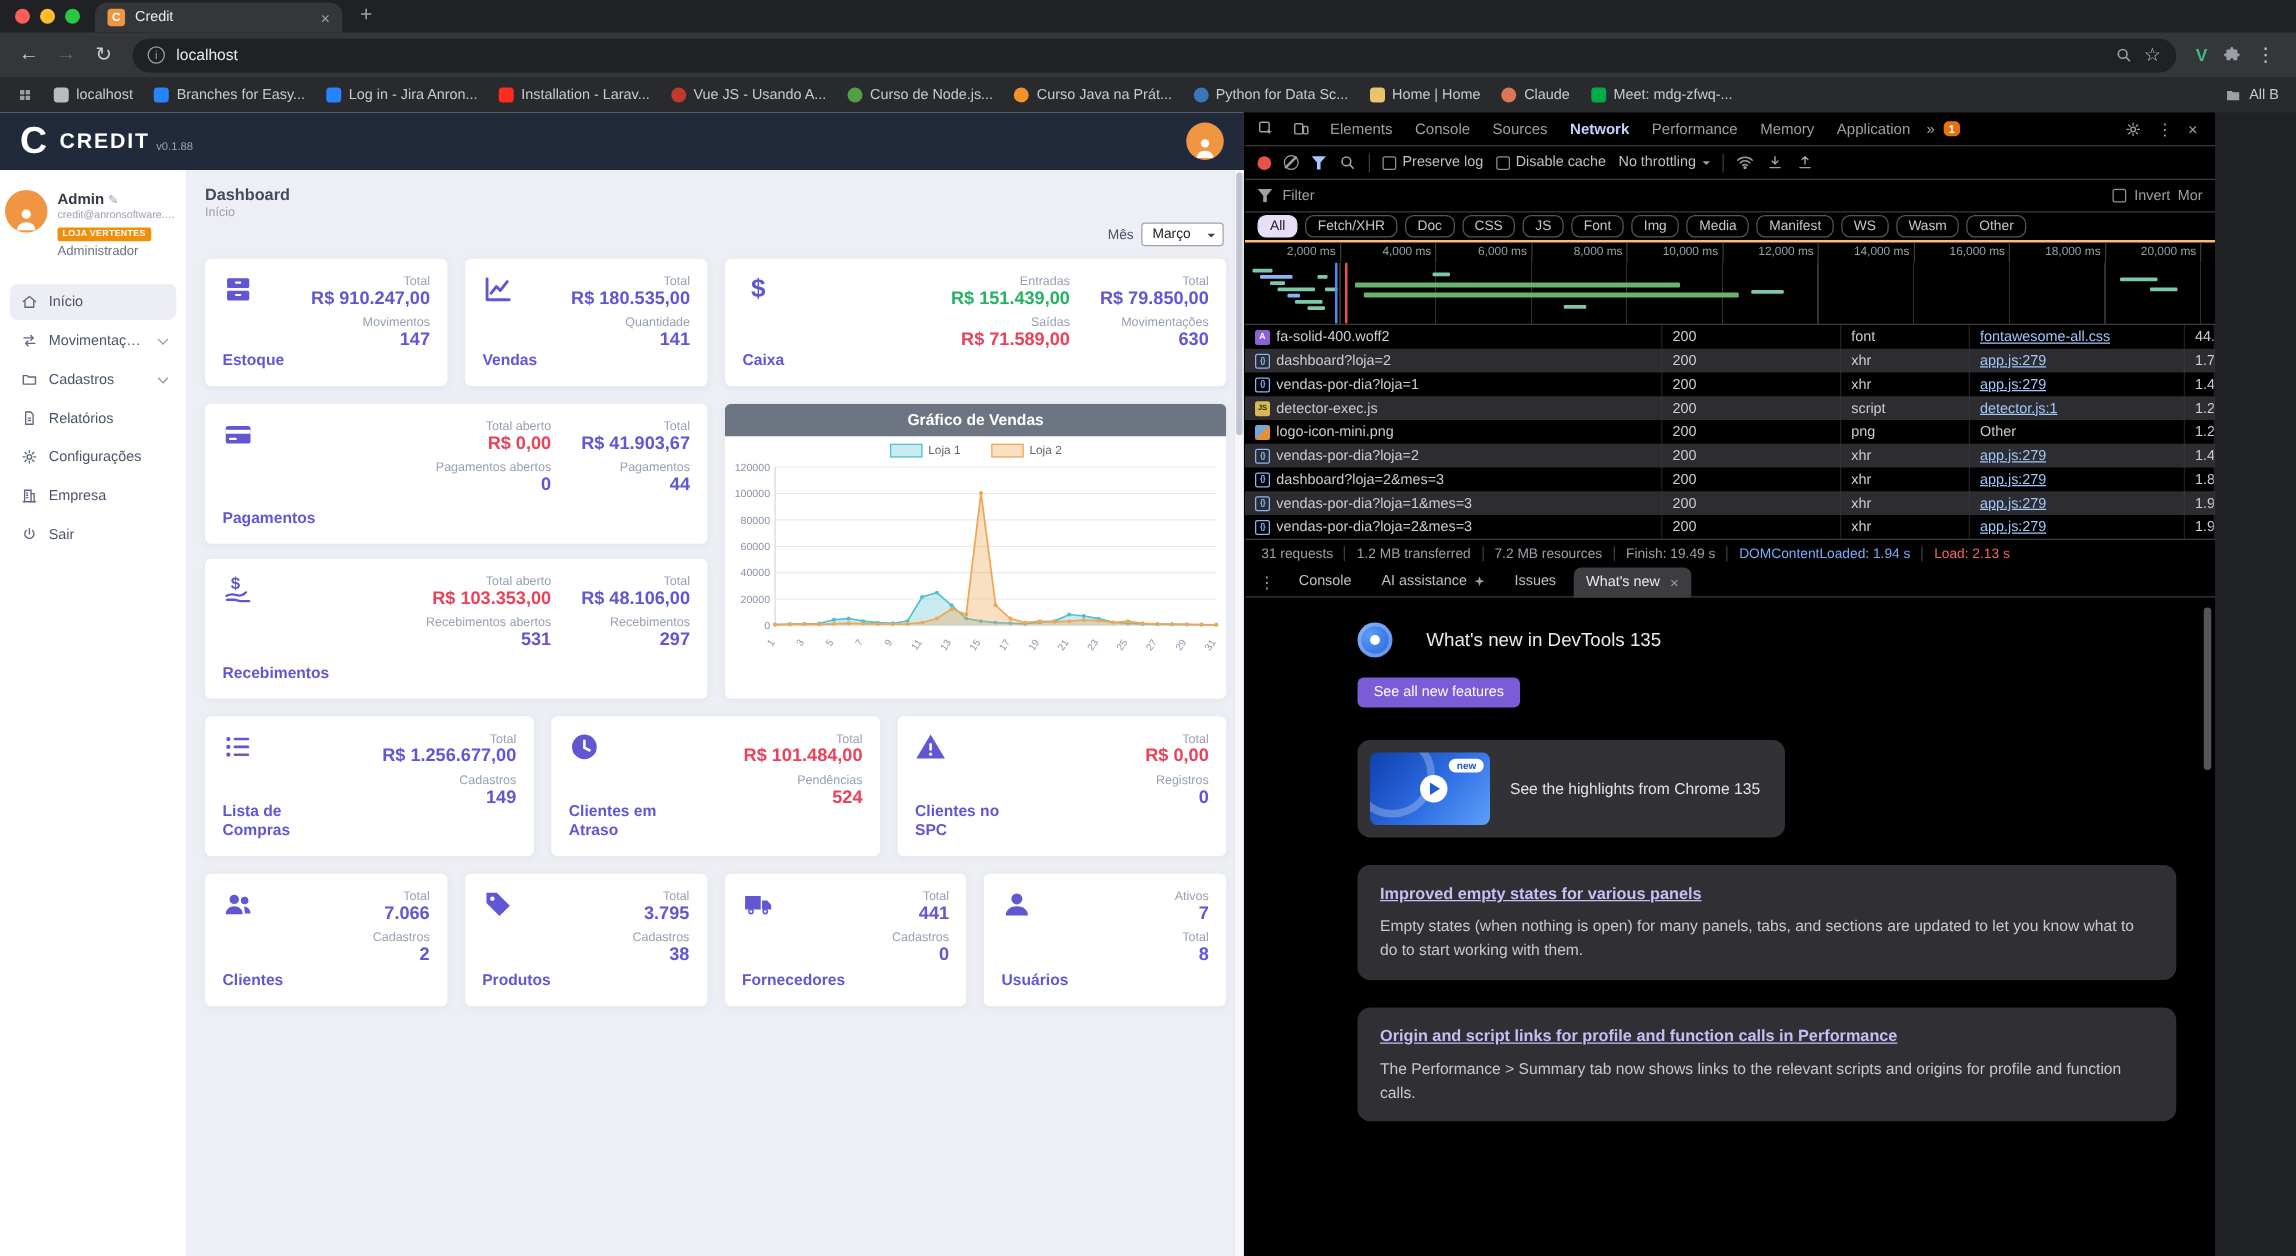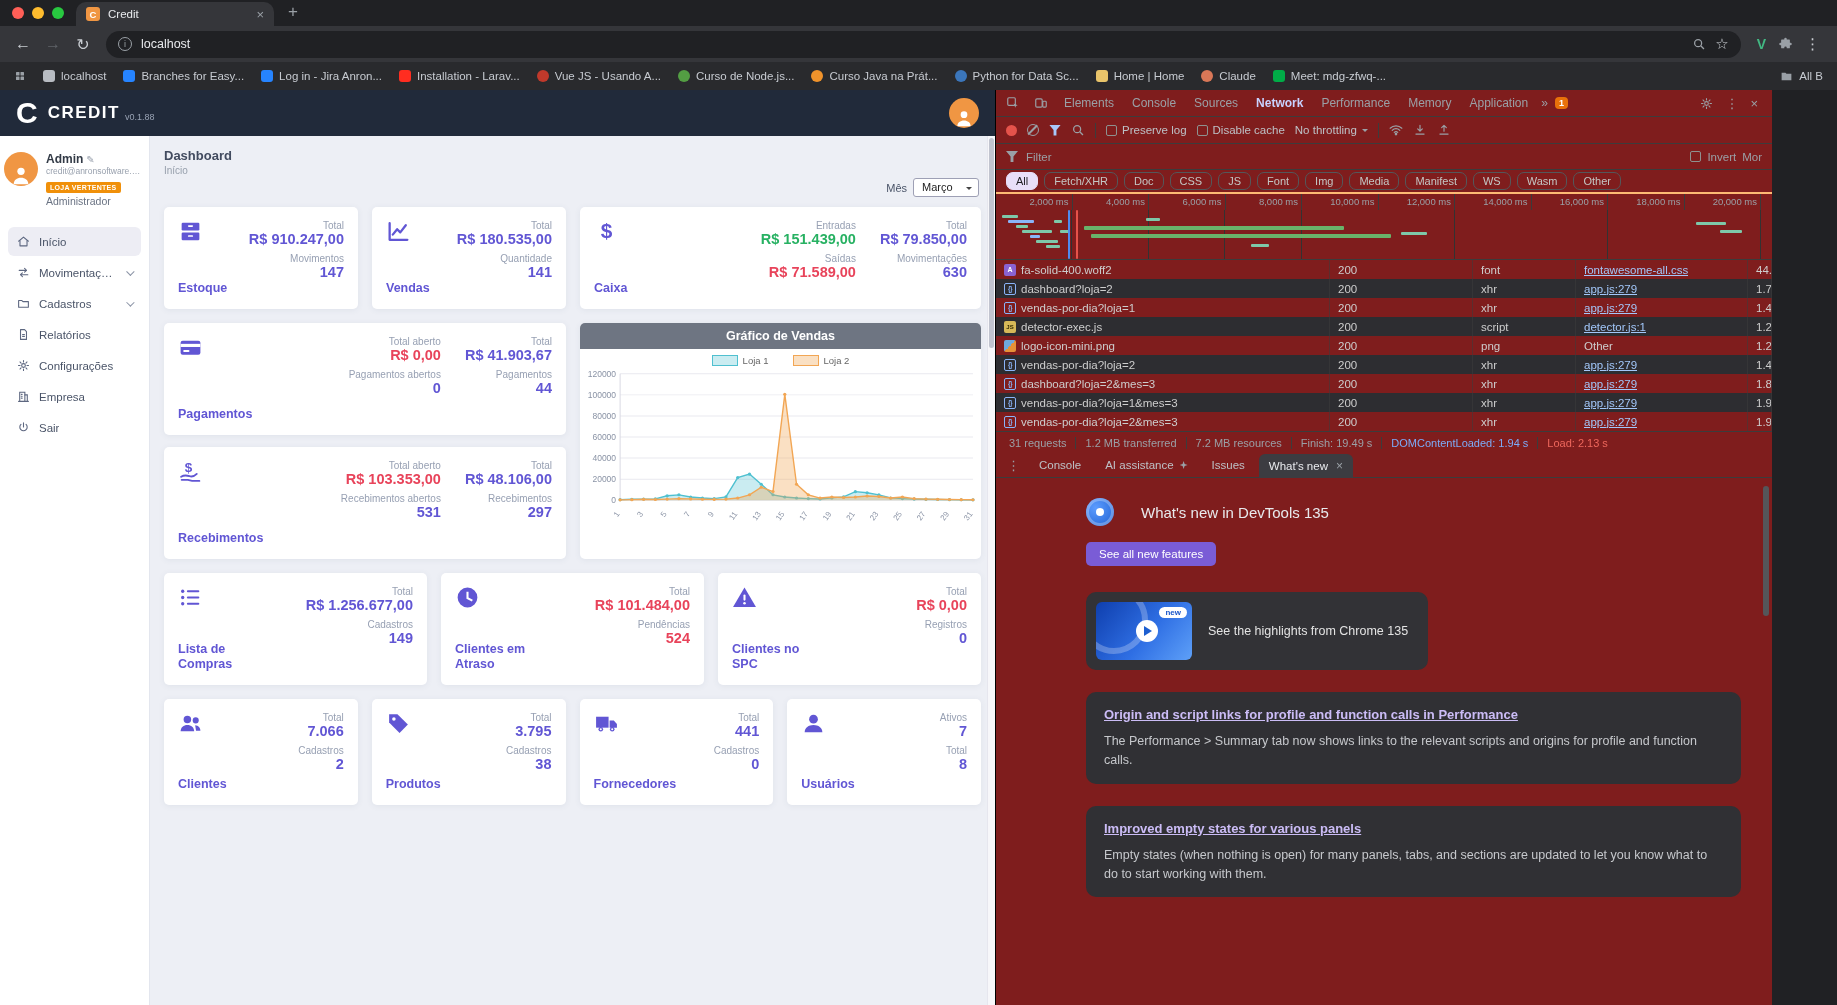--- a/index.html
+++ b/index.html
@@ -30,21 +30,21 @@
 
   .bookmarks{height:28px;background:#292a2d;display:flex;align-items:center;gap:17px;padding:0 14px;font-size:11.5px;color:#c7cbd1;overflow:hidden}
   .bm{display:flex;align-items:center;gap:6px;white-space:nowrap;flex:none}
   .bm-fav{width:12px;height:12px;border-radius:3px;flex:none}
   .bm-fav.ci{border-radius:50%}
   .all-bm{margin-left:auto;display:flex;align-items:center;gap:6px;flex:none}
 
   
   .content{display:flex;height:915px}
   .app{width:995px;display:flex;flex-direction:column;background:#edeff5}
-  .devtools{width:777px;border-left:1px solid #000;background:#7f1d1d;color:#cdcdcd;display:flex;flex-direction:column;min-width:0}
+  .devtools{width:777px;border-left:1px solid #000;background:#000000;color:#cdcdcd;display:flex;flex-direction:column;min-width:0}
 
   
   .app-nav{height:46px;background:#212a3a;display:flex;align-items:center;padding:0 16px;color:#fff;flex:none}
   .logo-c{font-size:30px;font-weight:800;margin-right:10px;line-height:1}
   .brand{font-size:17px;font-weight:800;letter-spacing:1.5px}
   .ver{font-size:9px;color:#98a2b3;margin-left:5px;margin-top:8px}
   .nav-avatar{margin-left:auto;width:30px;height:30px;border-radius:50%;background:#f09643;display:flex;align-items:flex-end;justify-content:center;overflow:hidden}
 
   .app-body{flex:1;display:flex;min-height:0}
   
@@ -1062,22 +1062,22 @@
       <div>
         <div class="wn-card">
           <span class="wn-thumb">
             <span class="play"></span>
             <span class="new-badge">new</span>
           </span>
           <span class="wn-card-text">See the highlights from Chrome 135</span>
         </div>
       </div>
       <div class="wn-section">
+          <div class="wn-sec-title">Improved empty states for various panels</div>
+          <div class="wn-sec-body">Empty states (when nothing is open) for many panels, tabs, and sections are updated to let you know what to do to start working with them.</div>
+        </div><div class="wn-section">
           <div class="wn-sec-title">Origin and script links for profile and function calls in Performance</div>
           <div class="wn-sec-body">The Performance &gt; Summary tab now shows links to the relevant scripts and origins for profile and function calls.</div>
-        </div><div class="wn-section">
-          <div class="wn-sec-title">Improved empty states for various panels</div>
-          <div class="wn-sec-body">Empty states (when nothing is open) for many panels, tabs, and sections are updated to let you know what to do to start working with them.</div>
         </div>
       <div class="wn-scroll"></div>
     </div>
   </div>
 </div>
 
 </body></html>

